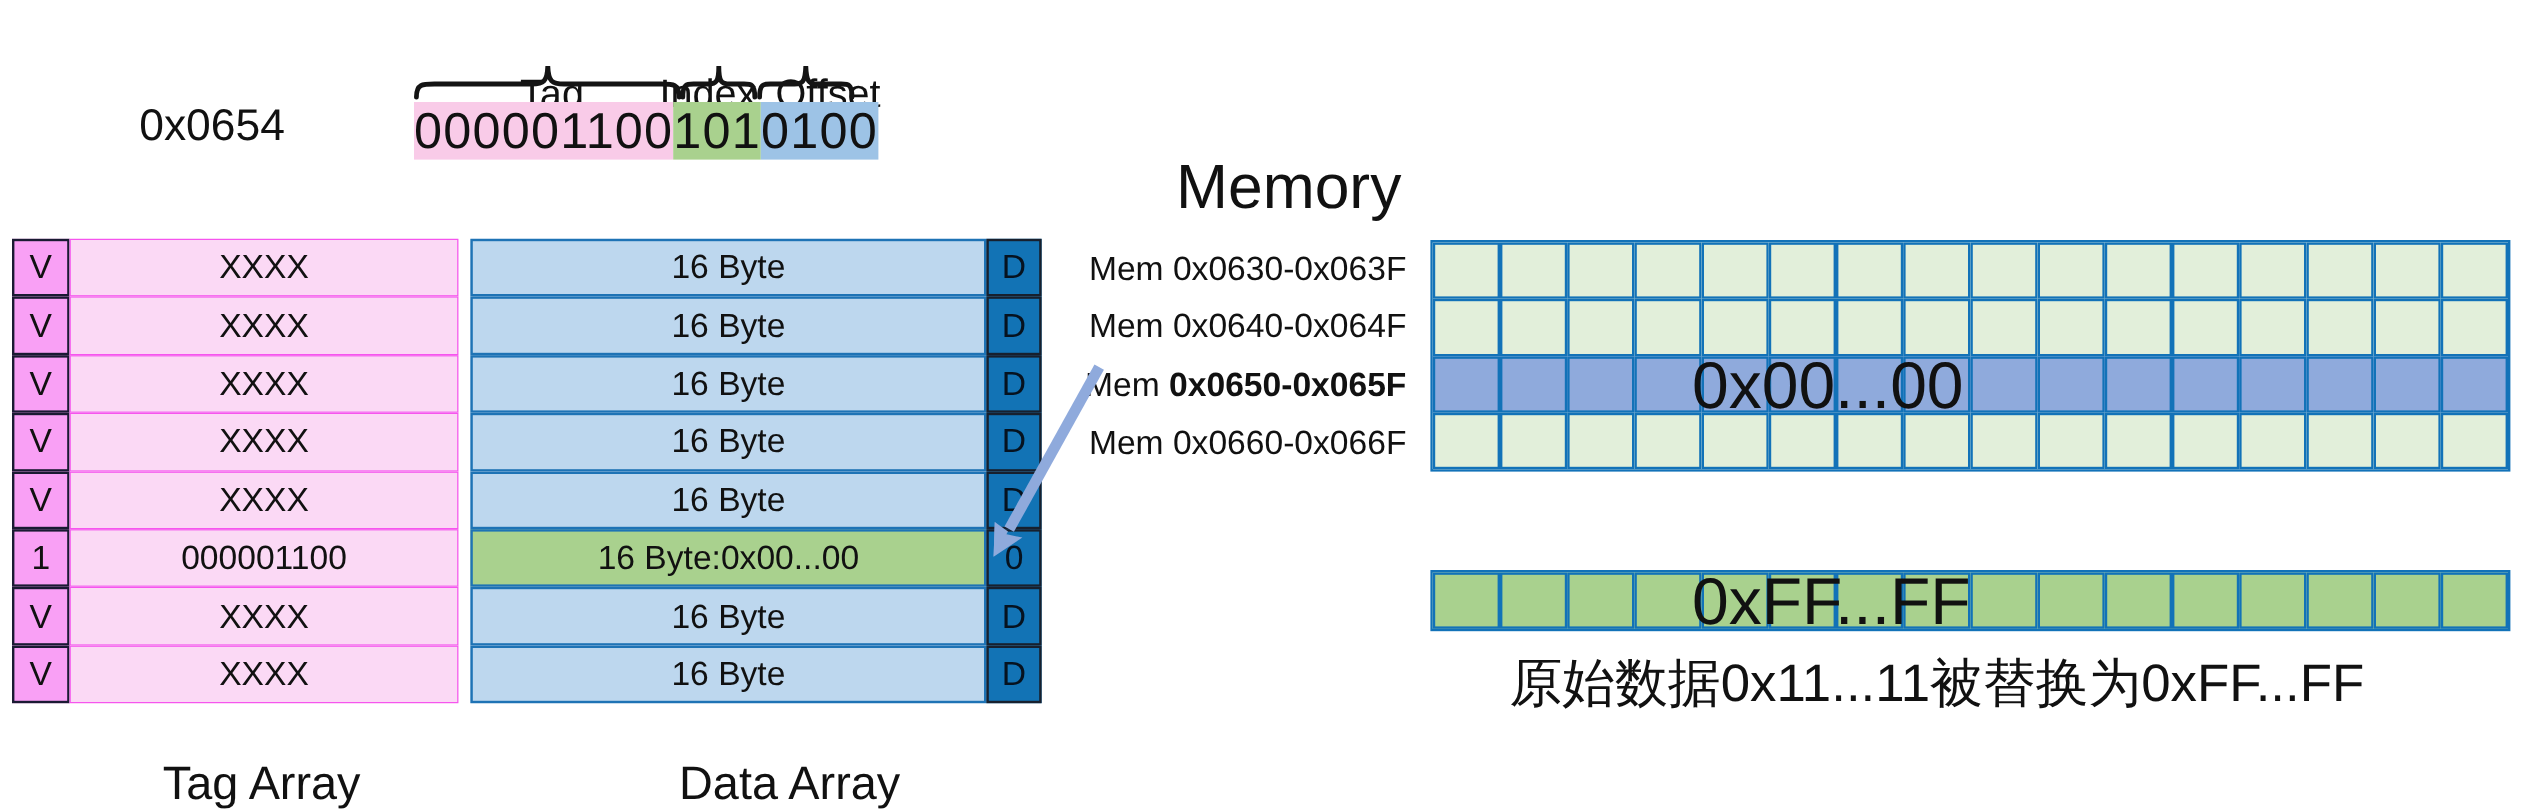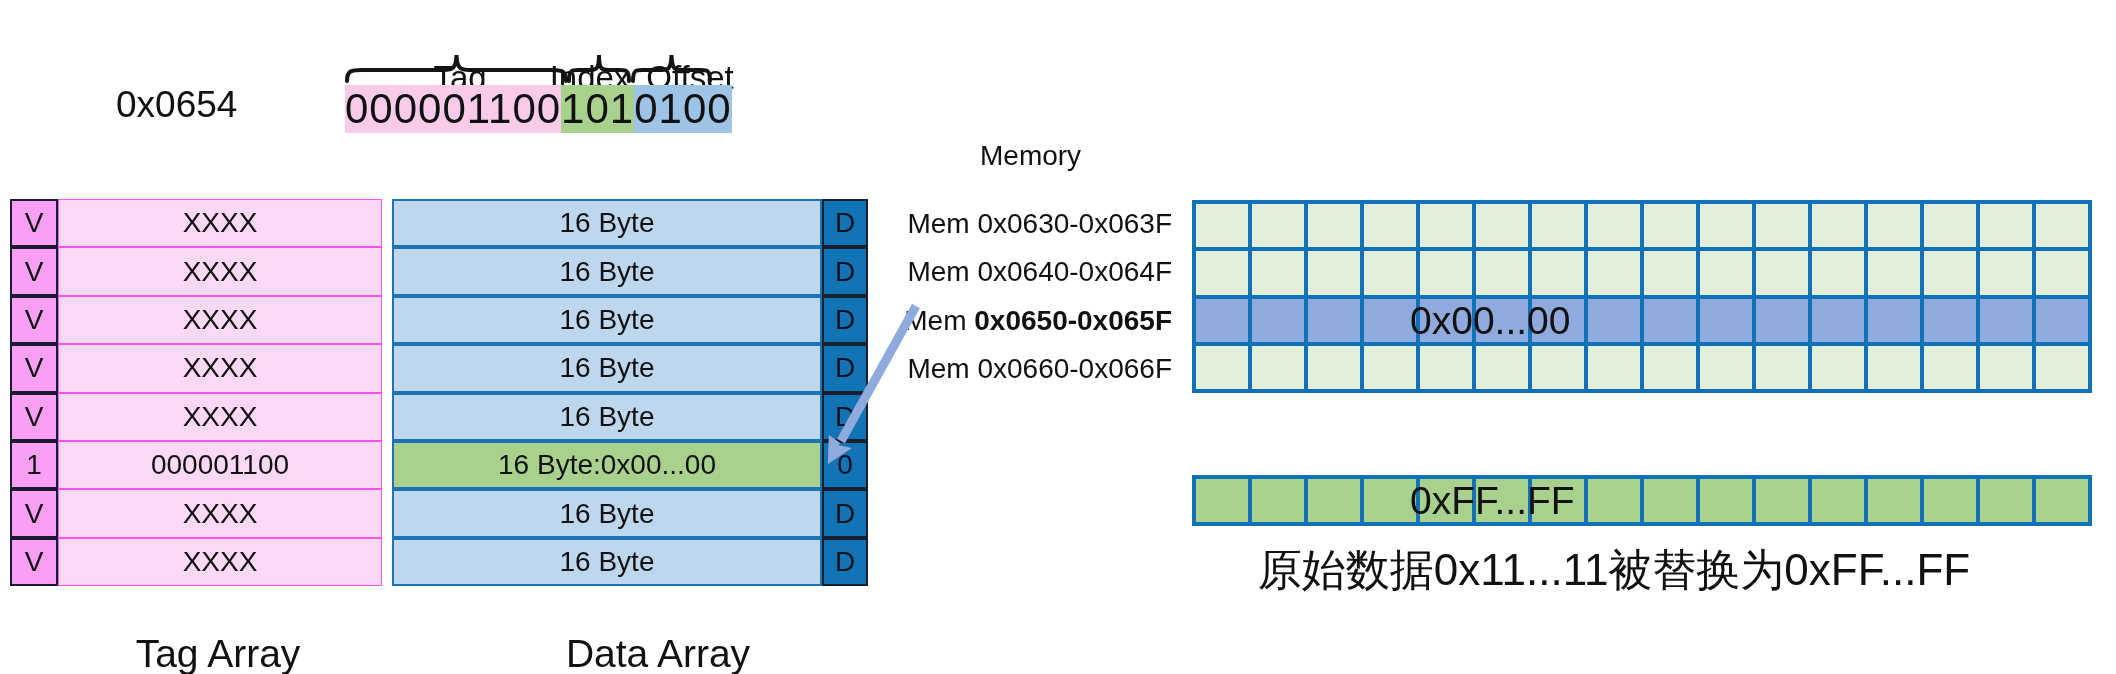--- a/index.html
+++ b/index.html
@@ -31,40 +31,40 @@
   .dcell{box-sizing:border-box;width:430px;background:#BDD7EE;border:2px solid #1E73B5;
          display:flex;align-items:center;justify-content:center;font-size:28px;}
   .dcell.green{background:#A9D18E;}
   .dbit{box-sizing:border-box;width:46px;background:#1273B5;border:2px solid #17202E;
         display:flex;align-items:center;justify-content:center;font-size:28px;color:#06121f;}
 
   .array-title{top:618px;font-size:39px;line-height:42px;transform:translateX(-50%);margin-top:15px;}
   #tag-array-title{left:218px;} #data-array-title{left:658px;}
 
   
-  #memory-title{left:980px;top:134px;font-size:28px;line-height:44px;}
+  #memory-title{left:980px;top:134px;font-size:52px;line-height:44px;}
   .mem-label{width:310px;text-align:right;font-size:28px;line-height:40px;height:40px;white-space:nowrap;}
   .mem-label b{font-weight:bold;}
   #mem-label-0{left:862px;top:204px;}
   #mem-label-1{left:862px;top:252px;}
   #mem-label-2{left:862px;top:301px;}
   #mem-label-3{left:862px;top:349px;}
   #mem-label-4{left:873px;top:480px;}
 
   #mem-grid{left:1192px;top:200px;width:900px;height:193.2px;box-sizing:border-box;
             border:2px solid #1272B8;display:grid;
             grid-template-columns:repeat(16,1fr);grid-template-rows:repeat(4,1fr);}
   #mem-extra-grid{left:1192px;top:475px;width:900px;height:51px;box-sizing:border-box;
             border:2px solid #1272B8;display:grid;
             grid-template-columns:repeat(16,1fr);grid-template-rows:1fr;}
   .mcell{box-sizing:border-box;border:2px solid #1272B8;}
   .mcell.none{background:#E2EFDA;}
   .mcell.blue{background:#8FAADC;}
   .mcell.green{background:#A9D18E;}
-  .mem-value{position:absolute;font-size:39px;line-height:48px;z-index:3;}
+  .mem-value{position:absolute;font-size:55px;line-height:48px;z-index:3;}
   #mem-value-blue{left:1410px;top:297px;}
   #mem-value-green{left:1410px;top:477px;}
 
   #caption{left:1214px;top:548px;width:800px;text-align:center;font-size:44px;line-height:44px;white-space:nowrap;}
 
   
   #overlay{left:0;top:0;z-index:5;pointer-events:none;}
 </style>
 </head>
 <body>

